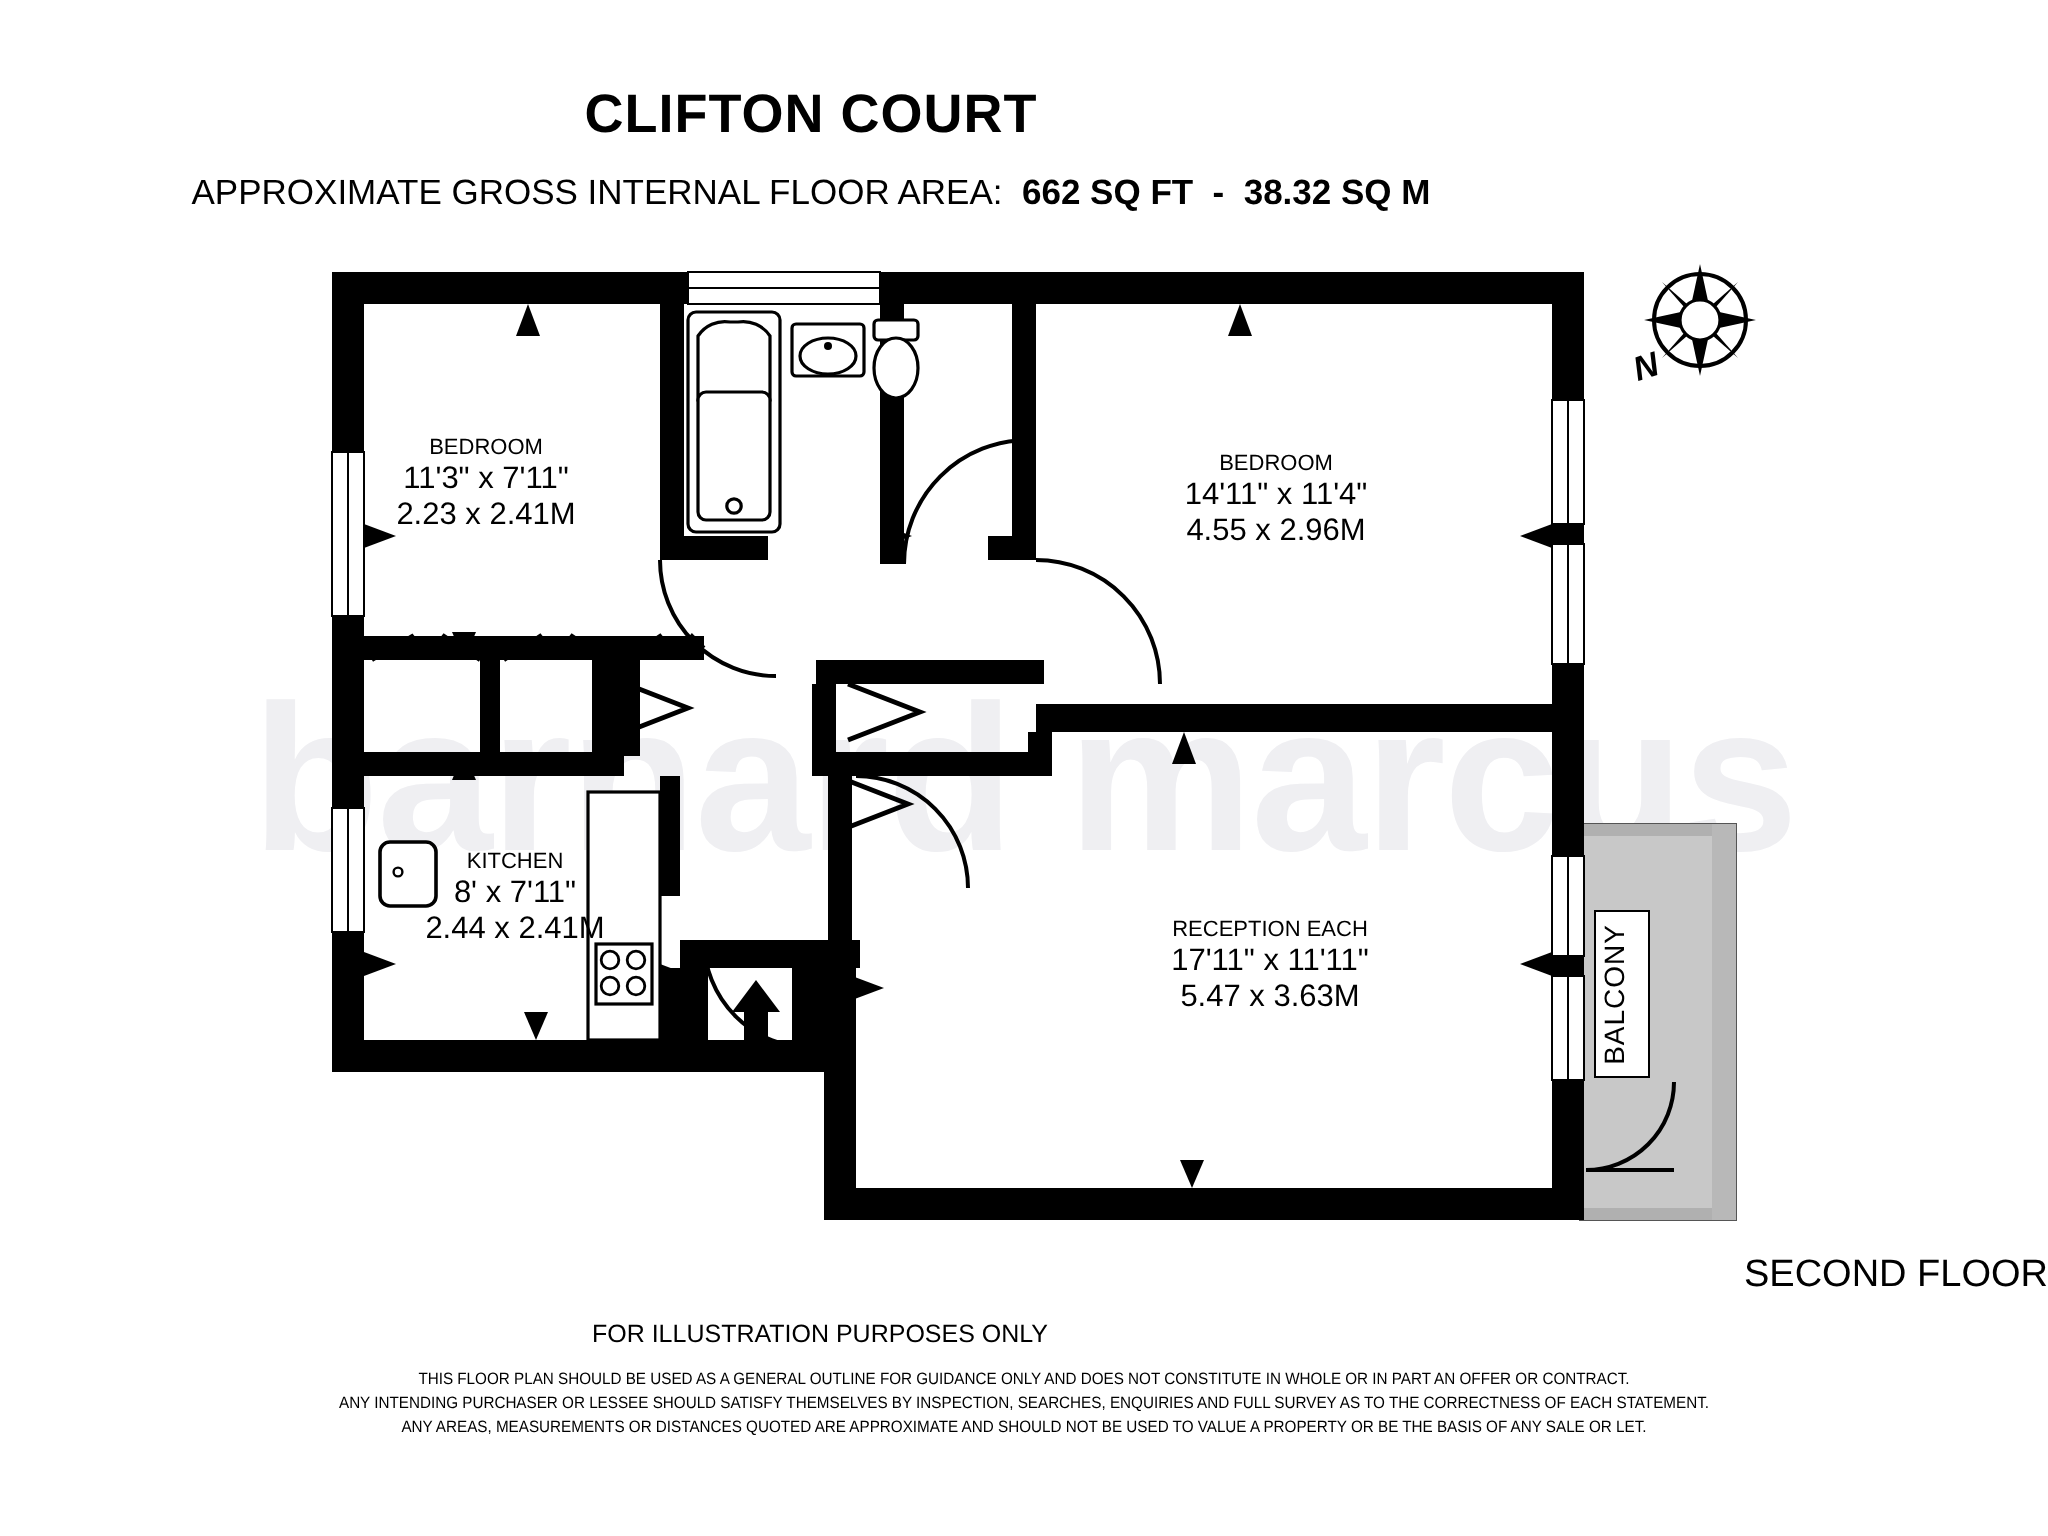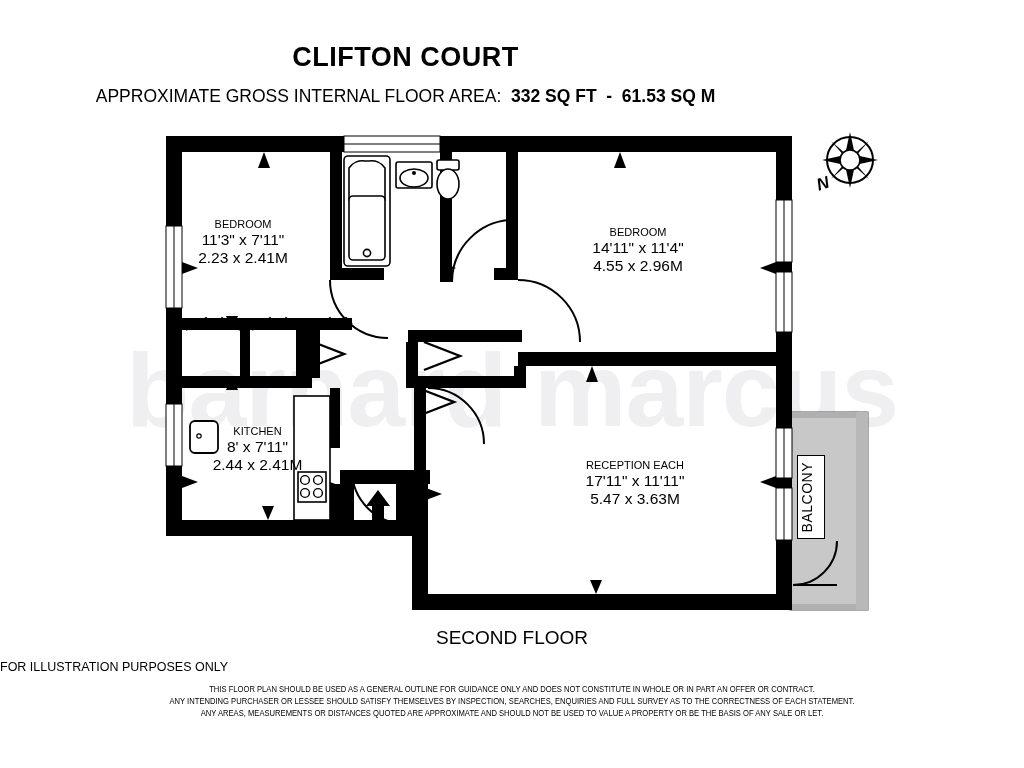--- a/index.html
+++ b/index.html
@@ -39,30 +39,30 @@
     white-space: pre;
   }
   #area-line .lbl { font-weight: normal; }
 
   
   #floor-level {
     position: absolute;
     left: 0;
     top: 628px;
     width: 1024px;
-    text-align: center;
+    text-align: right;
     font-size: 19px;
     line-height: 1;
   }
   #illus-note {
     position: absolute;
     left: 0;
     top: 661px;
     width: 820px;
-    text-align: left;
+    text-align: center;
     font-size: 12.5px;
     line-height: 1;
   }
   #disclaimer {
     position: absolute;
     left: 0;
     top: 684px;
     width: 1024px;
     text-align: center;
     font-size: 8.2px;
@@ -150,21 +150,21 @@
     transform: rotate(-18deg);
   }
 </style>
 </head>
 <body>
 
 <div id="watermark">barnard marcus</div>
 
 <div id="header">
   <div id="plan-title">CLIFTON COURT</div>
-  <div id="area-line"><span class="lbl">APPROXIMATE GROSS INTERNAL FLOOR AREA:</span>  <span>332 SQ FT  -  61.53 SQ M</span></div>
+  <div id="area-line"><span class="lbl">APPROXIMATE GROSS INTERNAL FLOOR AREA:</span>  <span>662 SQ FT  -  38.32 SQ M</span></div>
 </div>
 
 <svg id="plan" viewBox="0 0 1024 768">
 
   <g>
     <rect x="790" y="412" width="78" height="198" fill="#c8c8c8" stroke="#555" stroke-width="1"></rect>
     <rect x="790" y="412" width="78" height="6" fill="#b0b0b0"></rect>
     <rect x="790" y="604" width="78" height="6" fill="#b0b0b0"></rect>
     <rect x="856" y="412" width="12" height="198" fill="#b8b8b8"></rect>
 

